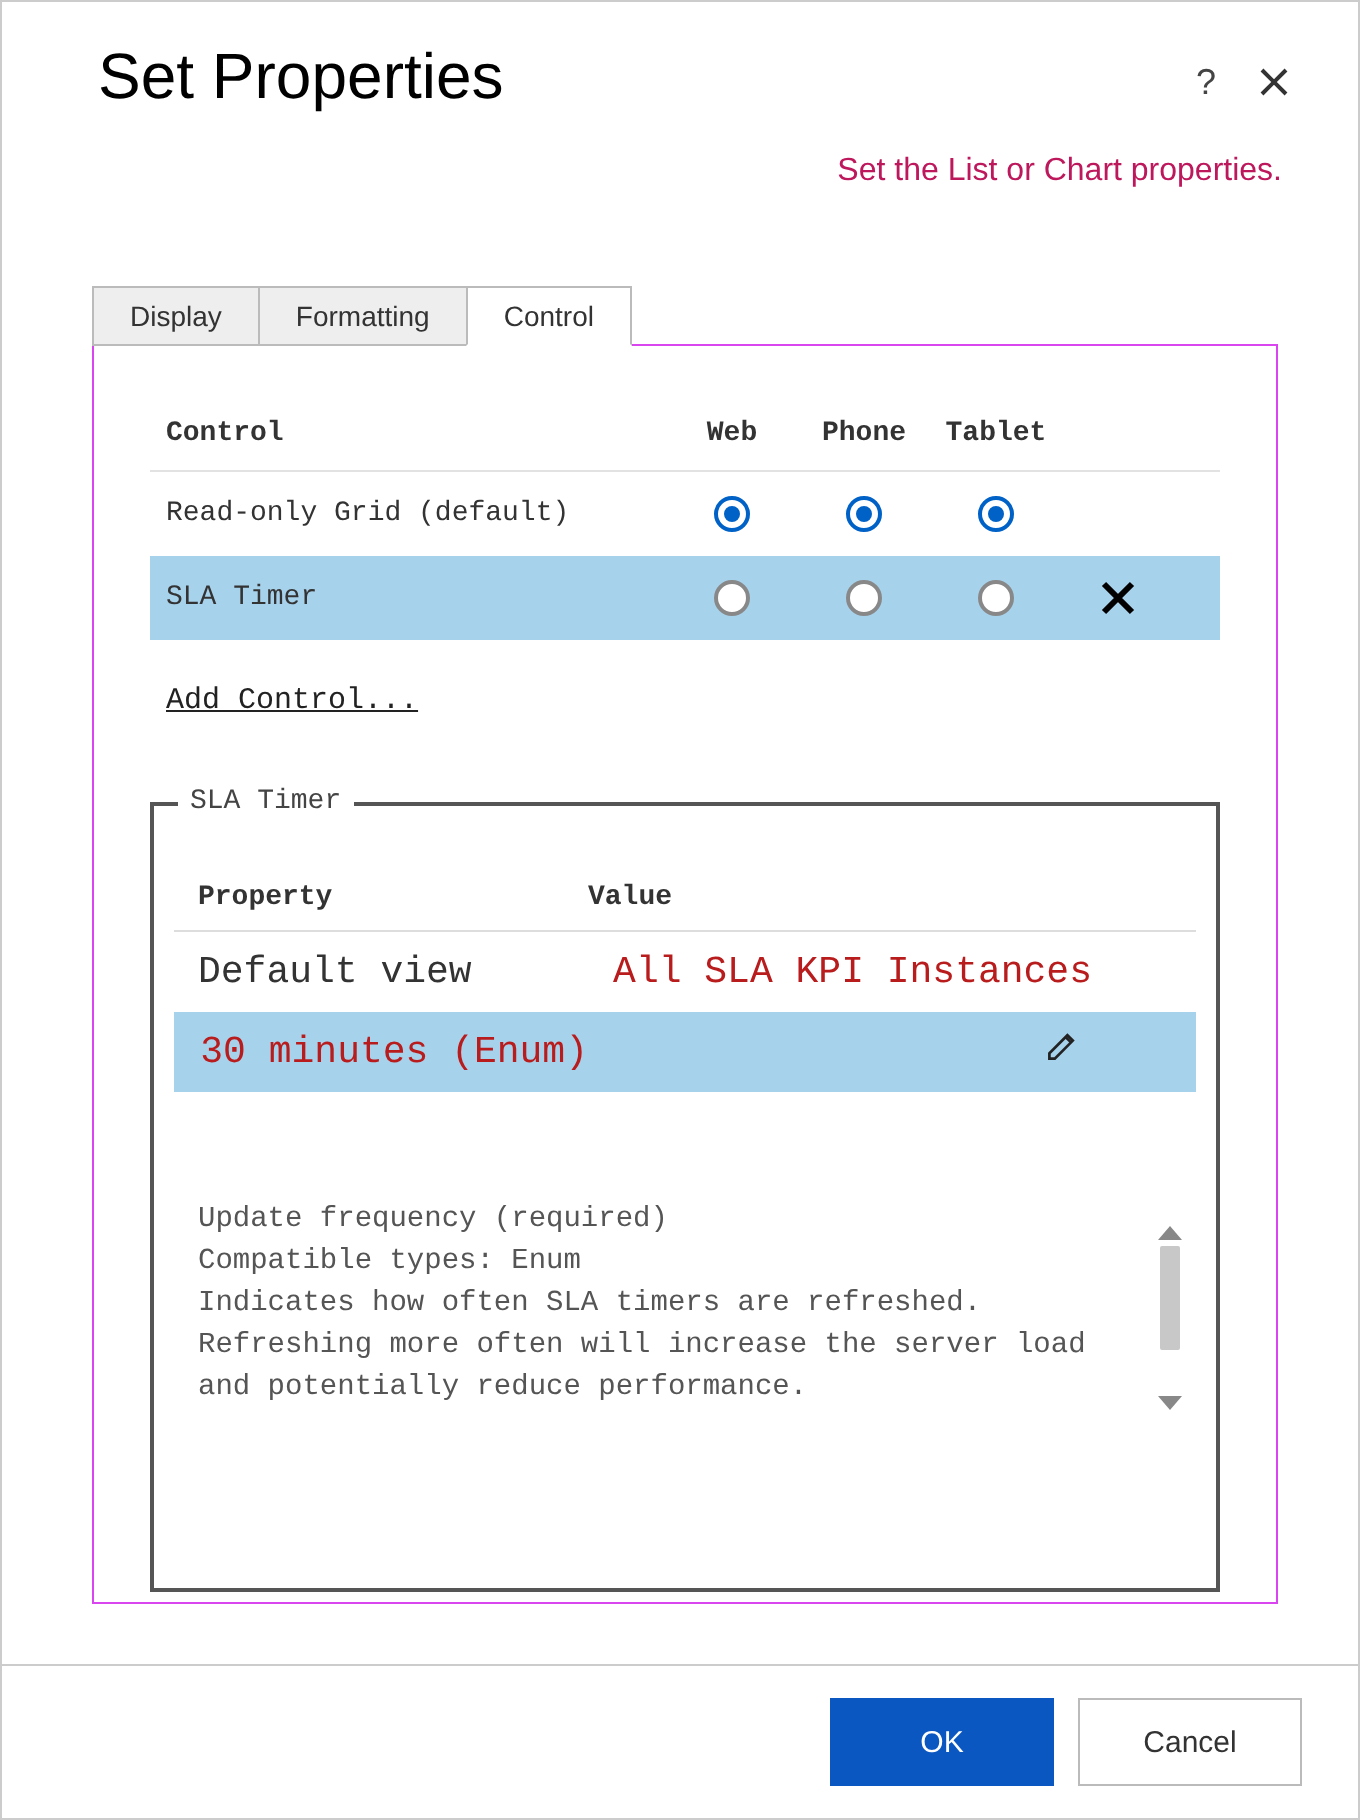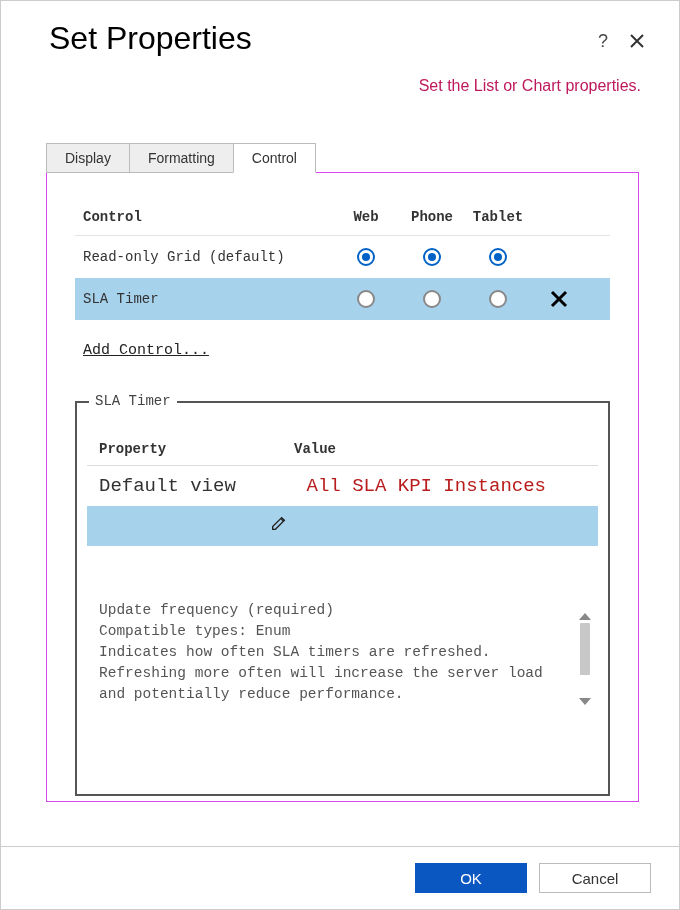--- a/index.html
+++ b/index.html
@@ -224,21 +224,21 @@
   .footer {
     border-top: 1px solid #ccc;
     display: flex;
     justify-content: flex-end;
     gap: 12px;
     padding: 16px 28px;
     background: #fff;
   }
   .btn {
     min-width: 112px;
-    height: 30px;
+    height: 44px;
     font-size: 15px;
     cursor: pointer;
     display: flex;
     align-items: center;
     justify-content: center;
   }
   .btn-primary {
     background: #0b57c2;
     color: #fff;
     border: 1px solid #0b57c2;
@@ -338,20 +338,21 @@
           <div></div>
         </div>
 
         <div class="prop-row">
           <div>Default view</div>
           <div class="prop-value">All SLA KPI Instances</div>
           <div></div>
         </div>
 
         <div class="prop-row highlight">
+          <div class="prop-value">30 minutes (Enum)</div>
           <div class="edit-cell">
             <span class="edit-icon">
               <svg viewBox="0 0 20 20" fill="none">
                   <path d="M3 17 L3 14 L13 4 L16 7 L6 17 Z" stroke="#222" stroke-width="1.5"></path>
                   <path d="M12 5 L15 8" stroke="#222" stroke-width="1.5"></path>
                 </svg>
             </span>
           </div>
         </div>
 

